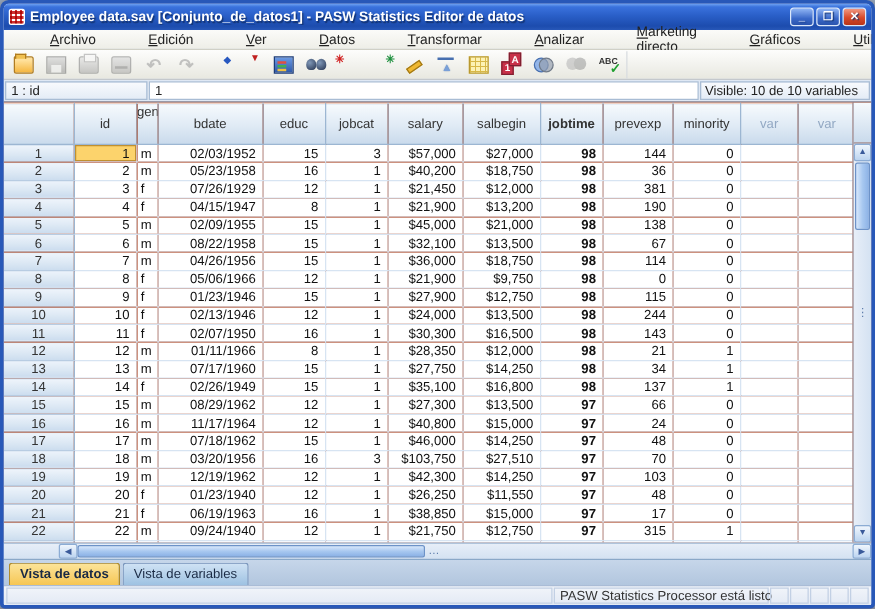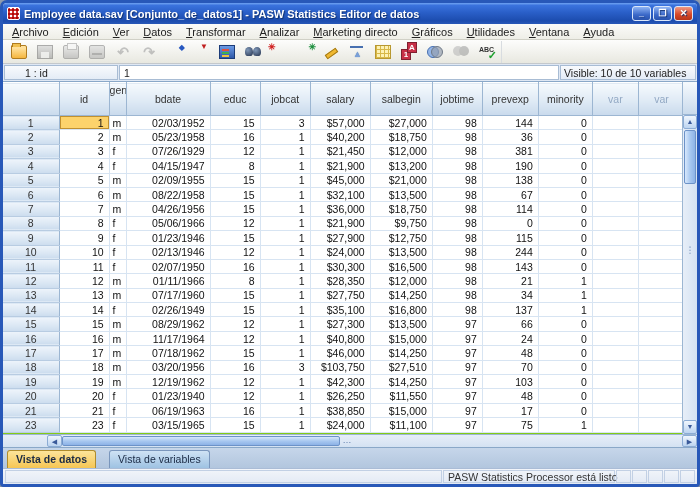--- a/index.html
+++ b/index.html
@@ -24,21 +24,21 @@
   .title-text{flex:1;white-space:nowrap;overflow:hidden;}
   .winbtns{display:flex;gap:2px;}
   .wbtn{width:19px;height:15px;border:1px solid #dce8fa;border-radius:3px;
     background:linear-gradient(180deg,#8fb4f4,#3a68c8 60%,#2a54ae);
     color:#fff;font-size:9px;line-height:13px;text-align:center;font-weight:bold;}
   .wbtn.close{background:linear-gradient(180deg,#f09a84,#d84a2a 55%,#b83418);}
   
   .menubar{height:16px;flex:0 0 16px;display:flex;align-items:center;
     background:linear-gradient(180deg,#fbfbf9,#eeeee7);border-bottom:1px solid #d0d0c6;
     font-size:11px;color:#222;padding-left:2px;}
-  .menu-item{padding:1px 7px;cursor:default;}
+  .menu-item{padding:1px 7px;cursor:default;margin-left:28px;}
   .menu-item u{text-decoration:underline;}
   
   .toolbar{height:24px;flex:0 0 24px;display:flex;align-items:center;gap:2px;
     background:linear-gradient(180deg,#fdfdfc,#e8e8e0);border-bottom:1px solid #c4c8cc;padding:0 4px;}
   .tbtn{width:24px;height:21px;display:flex;align-items:center;justify-content:center;border-radius:2px;}
   .tbtn.disabled{filter:grayscale(95%);opacity:.5;}
   .ti{display:inline-block;width:16px;height:14px;position:relative;font-size:12px;line-height:14px;text-align:center;color:#555;}
   .ti-folder{background:linear-gradient(180deg,#ffe09a 20%,#f5b63e);border:1px solid #b07c20;border-radius:1px 2px 2px 2px;}
   .ti-folder::before{content:"";position:absolute;top:-3px;left:0;width:7px;height:3px;background:#f0c050;border:1px solid #b07c20;border-bottom:none;}
   .ti-floppy{background:linear-gradient(180deg,#c2c8d2,#848c9c);border:1px solid #5a6270;}
@@ -67,25 +67,25 @@
   .ti-value-labels::after{content:"A";position:absolute;right:0;top:-3px;font-size:8px;font-weight:bold;color:#fff;background:#c83048;width:8px;height:9px;line-height:9px;border:1px solid #802030;}
   .ti-venn::before{content:"";position:absolute;left:0;top:1px;width:10px;height:10px;border-radius:50%;background:rgba(130,170,230,.85);border:1px solid #4870b0;}
   .ti-venn::after{content:"";position:absolute;right:0;top:1px;width:10px;height:10px;border-radius:50%;background:rgba(150,160,175,.7);border:1px solid #707a88;}
   .ti-circles::before{content:"";position:absolute;left:0;top:1px;width:10px;height:10px;border-radius:50%;background:#a8aeb8;}
   .ti-circles::after{content:"";position:absolute;right:0;top:1px;width:10px;height:10px;border-radius:50%;background:#8a909c;}
   .ti-spell::before{content:"ABC";position:absolute;left:0;top:-2px;font-size:7px;font-weight:bold;letter-spacing:0;color:#333;}
   .ti-spell::after{content:"✓";position:absolute;right:-2px;bottom:-3px;color:#20a030;font-size:11px;font-weight:bold;}
   .tb-rest{flex:1;height:22px;border-left:1px solid #d8dce0;}
   
   .cellref{height:17px;flex:0 0 17px;display:flex;align-items:stretch;background:#dfe8f4;padding:1px;gap:1px;font-size:10.5px;}
-  .cr-name{width:114px;background:linear-gradient(180deg,#f8fafd,#e4ecf6);border:1px solid #a8bcd4;color:#222;padding:1px 20px;}
+  .cr-name{width:114px;background:linear-gradient(180deg,#f8fafd,#e4ecf6);border:1px solid #a8bcd4;color:#222;padding:1px 4px;}
   .cr-editor{flex:1;background:#fff;border:1px solid #a8bcd4;color:#222;padding:1px 4px;}
   .cr-visible{width:136px;background:linear-gradient(180deg,#f8fafd,#e4ecf6);border:1px solid #a8bcd4;color:#222;padding:1px 3px;white-space:nowrap;}
   
-  .main{flex:1;display:flex;overflow:hidden;background:#84cc16;border-top:1px solid #8aa8c8;}
+  .main{flex:1;display:flex;overflow:hidden;background:#c2410c;border-top:1px solid #8aa8c8;}
   .grid-area{flex:1;overflow:hidden;}
   table{border-collapse:collapse;table-layout:fixed;width:682px;}
   th,td{font-size:10.5px;font-weight:normal;overflow:hidden;white-space:nowrap;}
   thead th{
     height:33px;vertical-align:middle;text-align:center;color:#333;
     background:linear-gradient(180deg,#f6fafd 0%,#dfeaf5 55%,#c9daec 100%);
     border-right:1px solid #9cb6d2;border-bottom:1px solid #9cb6d2;border-top:1px solid #fff;
   }
   thead th.col-gender{vertical-align:top;line-height:10px;word-break:break-all;padding-top:2px;}
   thead th.col-var{color:#93a9c4;}
@@ -94,42 +94,42 @@
     border-right:1px solid #9cb6d2;border-bottom:1px solid #b8cce2;
     text-align:center;color:#333;
   }
   tbody tr{height:14.4px;}
   tbody td{background:#fff;border-right:1px solid #d7e4f2;border-bottom:1px solid #d7e4f2;
     text-align:right;padding:0 5px 0 2px;color:#111;}
   td.col-gender{text-align:left;padding-left:3px;}
   td.selected{background:#fcd36c;box-shadow:inset 0 0 0 1px #c09030;}
   .col-rowhdr{width:56px;} .col-id{width:50px;} .col-gender{width:17px;}
   .col-bdate{width:84px;} .col-educ{width:50px;} .col-jobcat{width:50px;}
-  .col-salary{width:60px;} .col-salbegin{width:62px;} .col-jobtime{width:50px;}
+  .col-salary{width:60px;} .col-salbegin{width:62px;} .col-jobtime{width:50px;font-weight:bold;}
   .col-prevexp{width:56px;} .col-minority{width:54px;} .col-var{width:46px;margin-left:40px;}
   
   .right-rail{flex:0 0 15px;display:flex;flex-direction:column;border-left:1px solid #9cb6d2;}
   .rail-corner{height:33px;background:linear-gradient(180deg,#f6fafd,#c9daec);border-bottom:1px solid #9cb6d2;}
   .vscroll{flex:1;background:linear-gradient(90deg,#e7eef8,#d4e2f2);display:flex;flex-direction:column;align-items:stretch;}
   .sbtn{height:14px;background:linear-gradient(180deg,#f0f6fd,#bcd4f0);border:1px solid #8cacd4;border-radius:2px;
     color:#3a5a9a;font-size:7px;line-height:12px;text-align:center;}
   .vthumb{height:54px;margin:1px;border:1px solid #6c92c8;border-radius:2px;
     background:linear-gradient(90deg,#d8e8fc,#a8c8f0 50%,#8cb2e6);}
   .vtrack1{height:60px;} .vtrack2{flex:1;}
   .vgrip{height:10px;color:#5a7aaa;font-size:9px;line-height:10px;text-align:center;}
   .hscroll{height:13px;flex:0 0 13px;display:flex;align-items:stretch;background:linear-gradient(180deg,#e7eef8,#d4e2f2);border-top:1px solid #9cb6d2;}
   .hcorner{width:44px;}
   .hbtn{width:15px;background:linear-gradient(180deg,#f0f6fd,#bcd4f0);border:1px solid #8cacd4;border-radius:2px;
     color:#3a5a9a;font-size:7px;line-height:11px;text-align:center;}
   .hthumb{width:278px;margin:1px 0;border:1px solid #6c92c8;border-radius:2px;
     background:linear-gradient(180deg,#d8e8fc,#a8c8f0 50%,#8cb2e6);}
   .hgrip{width:14px;color:#5a7aaa;font-size:9px;line-height:11px;text-align:center;}
   .htrack{flex:1;}
   
-  .tabsbar{height:21px;flex:0 0 21px;background:linear-gradient(180deg,#c6d6ea,#b2c6de);display:flex;align-items:flex-end;padding-left:4px;gap:13px;border-top:1px solid #8aa8c8;}
+  .tabsbar{height:21px;flex:0 0 21px;background:linear-gradient(180deg,#c6d6ea,#b2c6de);display:flex;align-items:flex-end;padding-left:4px;gap:2px;border-top:1px solid #8aa8c8;}
   .tab{height:18px;padding:0 8px;font-size:10.5px;line-height:17px;border:1px solid #7a96bc;border-bottom:none;border-radius:3px 3px 0 0;color:#1a2a44;}
   .tab.active{background:linear-gradient(180deg,#fce49a 0%,#f6c654 100%);border-color:#b08c2c;font-weight:bold;}
   .tab.inactive{background:linear-gradient(180deg,#cfe2f4,#9ec2e2);}
   
   .statusbar{height:16px;flex:0 0 16px;background:linear-gradient(180deg,#f2f5fa,#e2e9f4);border-top:1px solid #aabcd6;
     display:flex;align-items:stretch;font-size:10.5px;color:#333;padding:1px 2px;gap:1px;}
   .st-main{flex:1;border:1px solid #c2d0e4;}
   .st-msg{width:172px;border:1px solid #c2d0e4;padding:0 4px;line-height:12px;white-space:nowrap;}
   .st-cell{width:15px;border:1px solid #c2d0e4;}
 </style>
@@ -559,20 +559,35 @@
               <td class="col-jobcat">1</td>
               <td class="col-salary">$38,850</td>
               <td class="col-salbegin">$15,000</td>
               <td class="col-jobtime">97</td>
               <td class="col-prevexp">17</td>
               <td class="col-minority">0</td>
               <td class="col-var"></td>
               <td class="col-var"></td>
             </tr>
             <tr>
+              <th class="col-rowhdr">22</th>
+              <td class="col-id">22</td>
+              <td class="col-gender">m</td>
+              <td class="col-bdate">09/24/1940</td>
+              <td class="col-educ">12</td>
+              <td class="col-jobcat">1</td>
+              <td class="col-salary">$21,750</td>
+              <td class="col-salbegin">$12,750</td>
+              <td class="col-jobtime">97</td>
+              <td class="col-prevexp">315</td>
+              <td class="col-minority">1</td>
+              <td class="col-var"></td>
+              <td class="col-var"></td>
+            </tr>
+            <tr>
               <th class="col-rowhdr">23</th>
               <td class="col-id">23</td>
               <td class="col-gender">f</td>
               <td class="col-bdate">03/15/1965</td>
               <td class="col-educ">15</td>
               <td class="col-jobcat">1</td>
               <td class="col-salary">$24,000</td>
               <td class="col-salbegin">$11,100</td>
               <td class="col-jobtime">97</td>
               <td class="col-prevexp">75</td>

